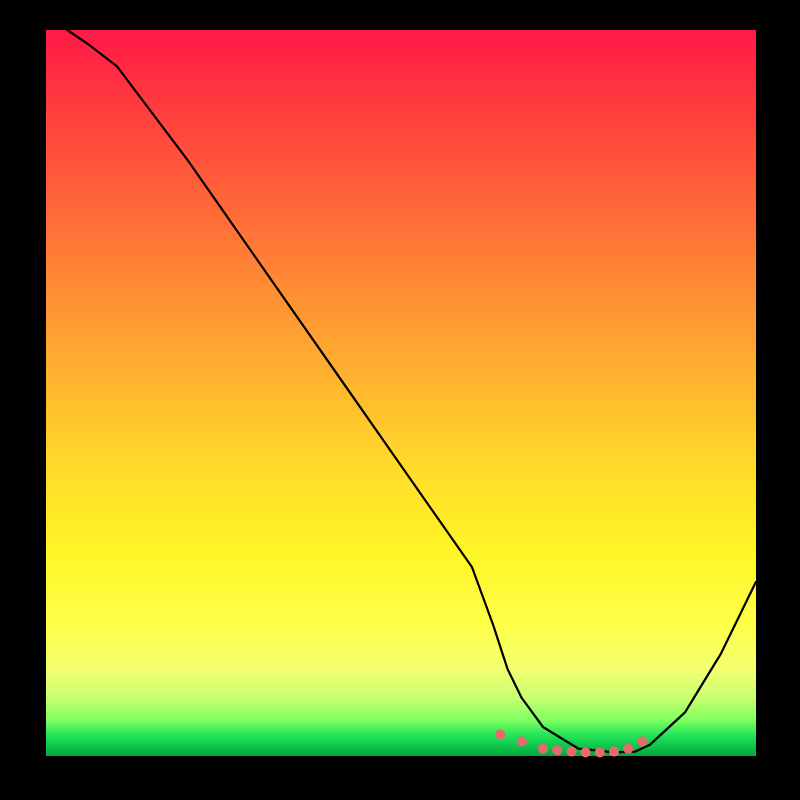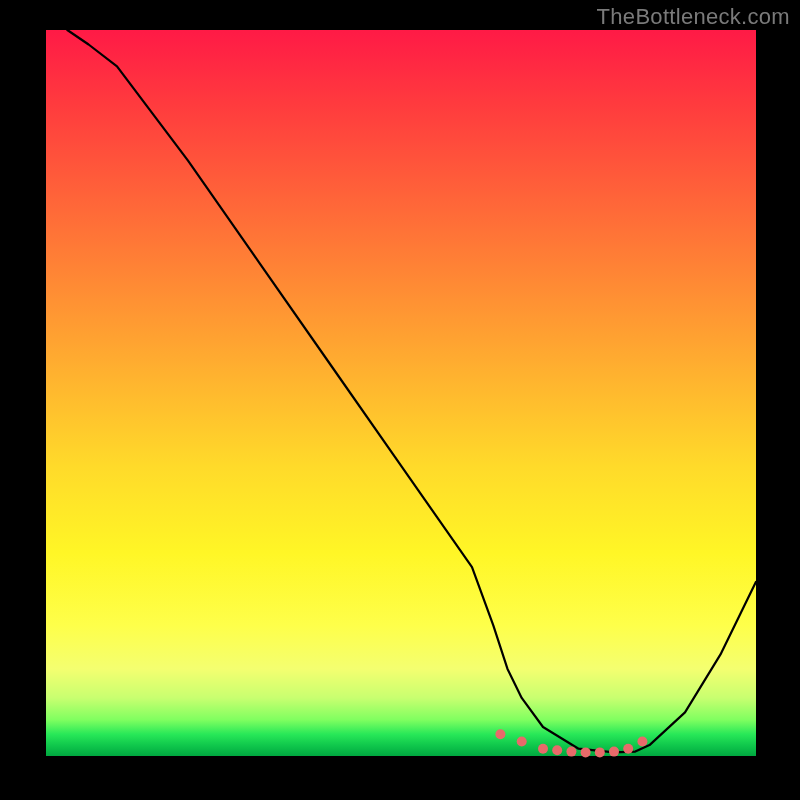--- a/index.html
+++ b/index.html
@@ -69,21 +69,20 @@
   }
   .dot {
     fill: #e86a6a;
     stroke: none;
   }
 </style>
 </head>
 <body>
 
 <div class="frame">
-  <div class="watermark">TheBottleneck.com</div>
 
   <div class="plot-area">
     <svg class="curve" viewBox="0 0 710 726" preserveAspectRatio="none">
       <path id="curve-path" class="curve-line" d="M21.3 0.0 L42.6 14.5 L71.0 36.3 L142.0 130.7 L213.0 232.3 L284.0 334.0 L355.0 435.6 L426.0 537.2 L447.3 595.3 L461.5 638.9 L475.7 667.9 L497.0 697.0 L532.5 718.7 L568.0 722.4 L589.3 721.6 L603.5 715.1 L639.0 682.4 L674.5 624.4 L710.0 551.8"></path>
       <g id="dots-group">
           <circle cx="454.4" cy="704.2" r="5" class="dot"></circle>
           <circle cx="475.7" cy="711.5" r="5" class="dot"></circle>
           <circle cx="497.0" cy="718.7" r="5" class="dot"></circle>
           <circle cx="511.2" cy="720.2" r="5" class="dot"></circle>
           <circle cx="525.4" cy="721.6" r="5" class="dot"></circle>

